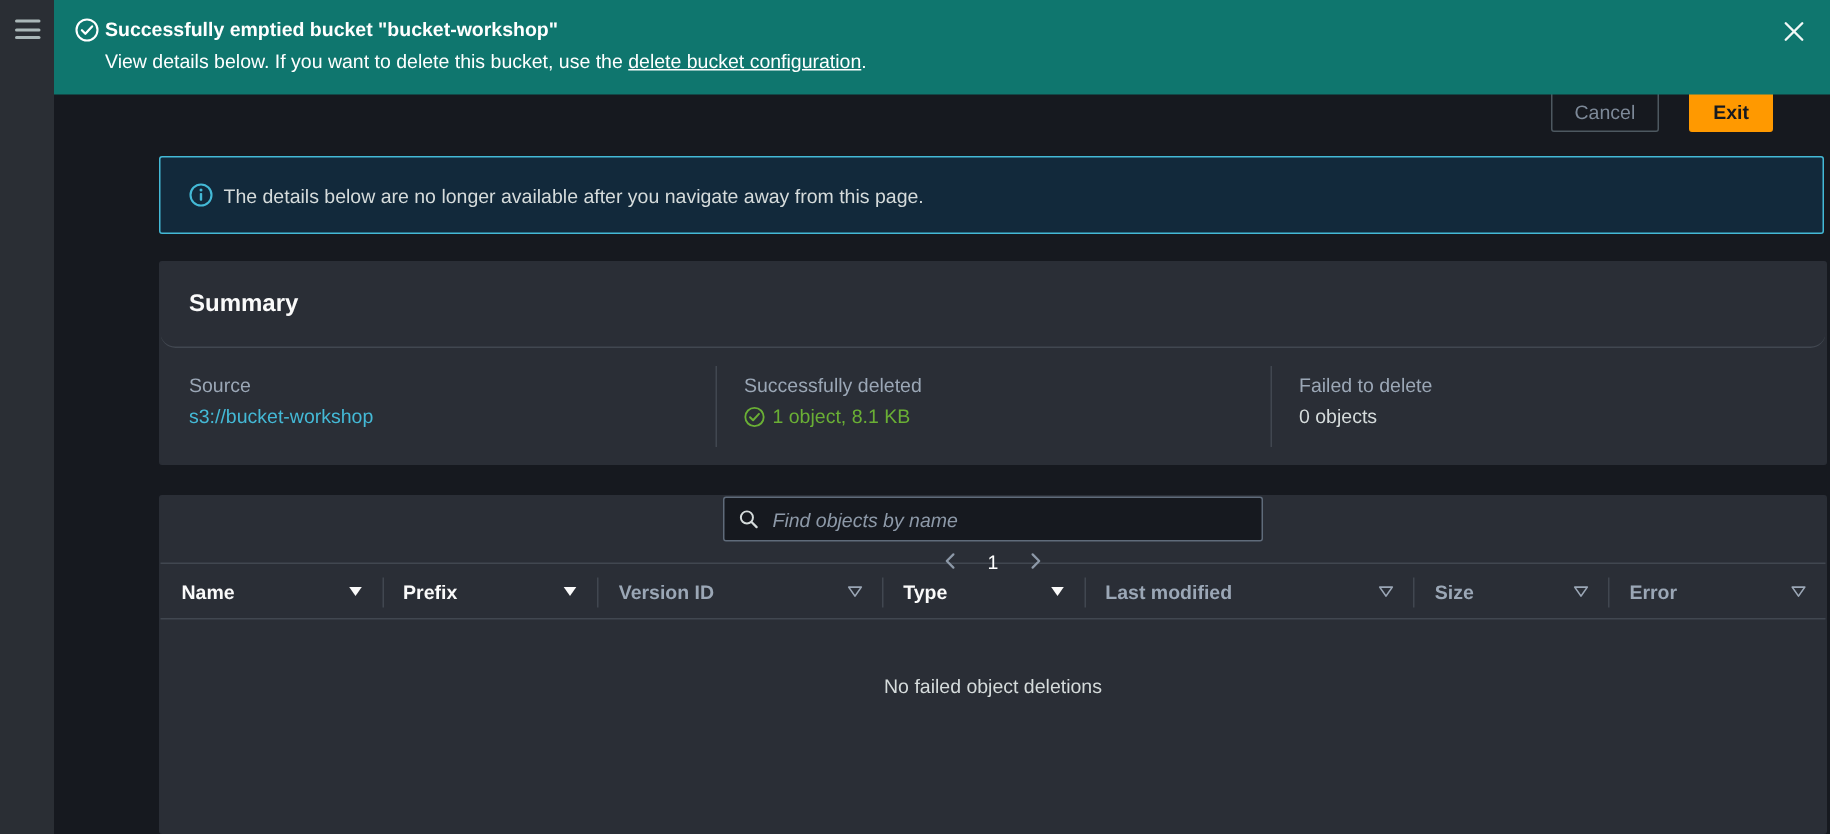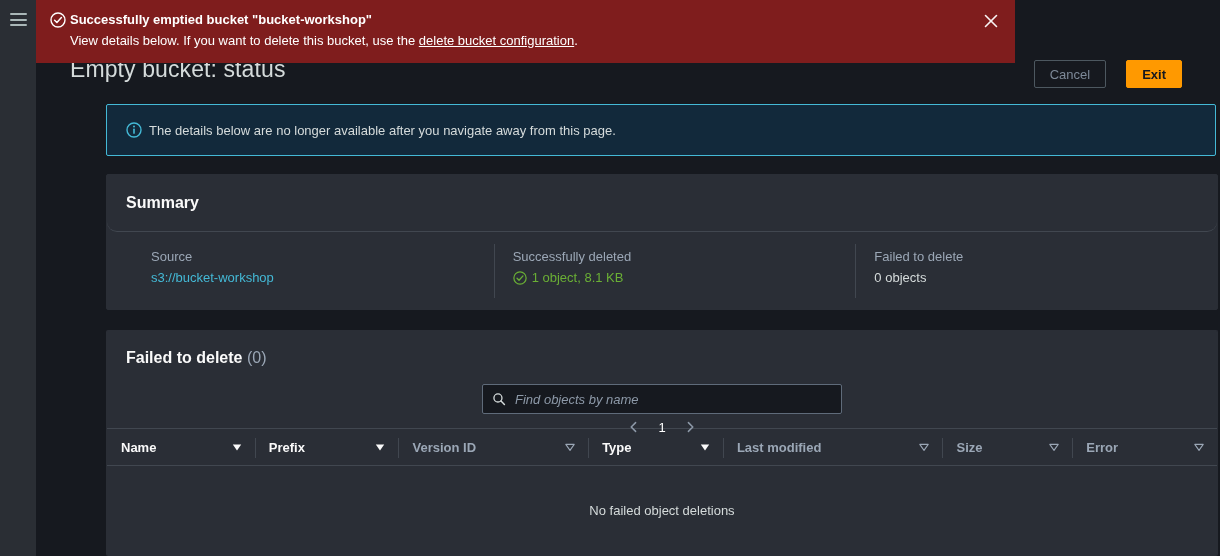--- a/index.html
+++ b/index.html
@@ -97,23 +97,23 @@
     background: #ff9900;
     border: 1px solid #ff9900;
     color: #16191f;
     font-weight: 700;
   }
 
   
   .flash {
     position: absolute;
     left: 36px; top: 0;
-    width: 979px;
+    width: 1184px;
     height: 63px;
-    background: #7f1d1d;
+    background: #0f766e;
     color: #ffffff;
     z-index: 10;
   }
   .flash-icon {
     position: absolute;
     left: 14px; top: 12px;
     width: 16px; height: 16px;
   }
   .flash-text {
     position: absolute;
@@ -194,21 +194,20 @@
     color: #fafafa;
   }
   .card-title .count {
     font-weight: 400;
     color: #9ba7b6;
   }
 
   .summary-body {
     display: flex;
     height: 78px;
-    margin-left: 25px;
   }
   .summary-col {
     flex: 1;
     padding: 16px 0 0 19px;
     position: relative;
   }
   .summary-col + .summary-col::before {
     content: "";
     position: absolute;
     left: 0; top: 12px;
@@ -351,21 +350,20 @@
     <div class="hamburger">
       <span></span>
       <span></span>
       <span></span>
     </div>
   </div>
 
   <div class="content">
 
     <div class="page-head">
-      <div class="page-title">Empty bucket: status</div>
       <div class="head-actions">
         <div class="btn btn-secondary-disabled">Cancel</div>
         <div class="btn btn-primary">Exit</div>
       </div>
     </div>
 
     <div class="alert">
       <span class="alert-icon">
         <svg width="16" height="16" viewBox="0 0 16 16">
           <circle cx="8" cy="8" r="7" fill="none" stroke="#44b9d6" stroke-width="1.4"></circle>
@@ -405,26 +403,20 @@
         <div class="summary-col">
           <div class="summary-label">Failed to delete</div>
           <div class="summary-value">0 objects</div>
         </div>
 
       </div>
     </div>
 
     <div class="card card-table">
 
-      <div class="table-head-row">
-        <span class="card-title">
-          <span>Failed to delete</span>
-          <span class="count">(0)</span>
-        </span>
-      </div>
 
       <div class="tools-row">
         <div class="search-box">
           <span class="search-icon">
             <svg width="14" height="14" viewBox="0 0 16 16">
               <circle cx="6.8" cy="6.8" r="4.6" fill="none" stroke="#d5dbdb" stroke-width="1.5"></circle>
               <line x1="10.3" y1="10.3" x2="14.2" y2="14.2" stroke="#d5dbdb" stroke-width="1.7" stroke-linecap="round"></line>
             </svg>
           </span>
           <input class="search-input" type="text" placeholder="Find objects by name" style="">

